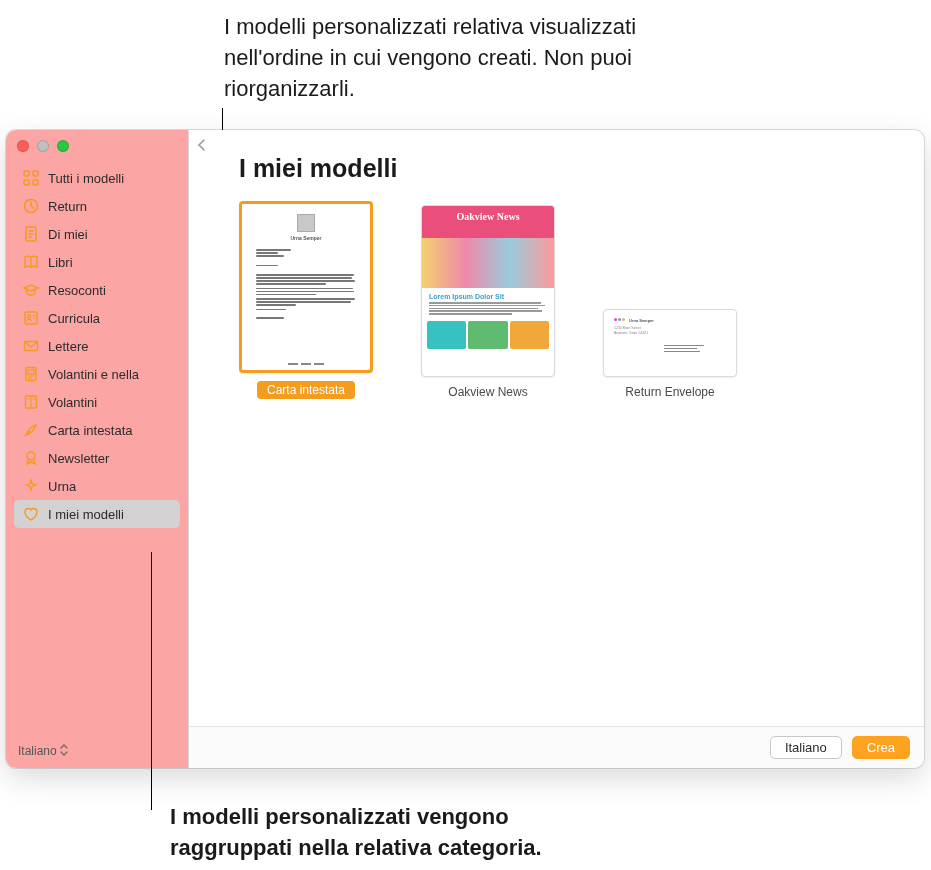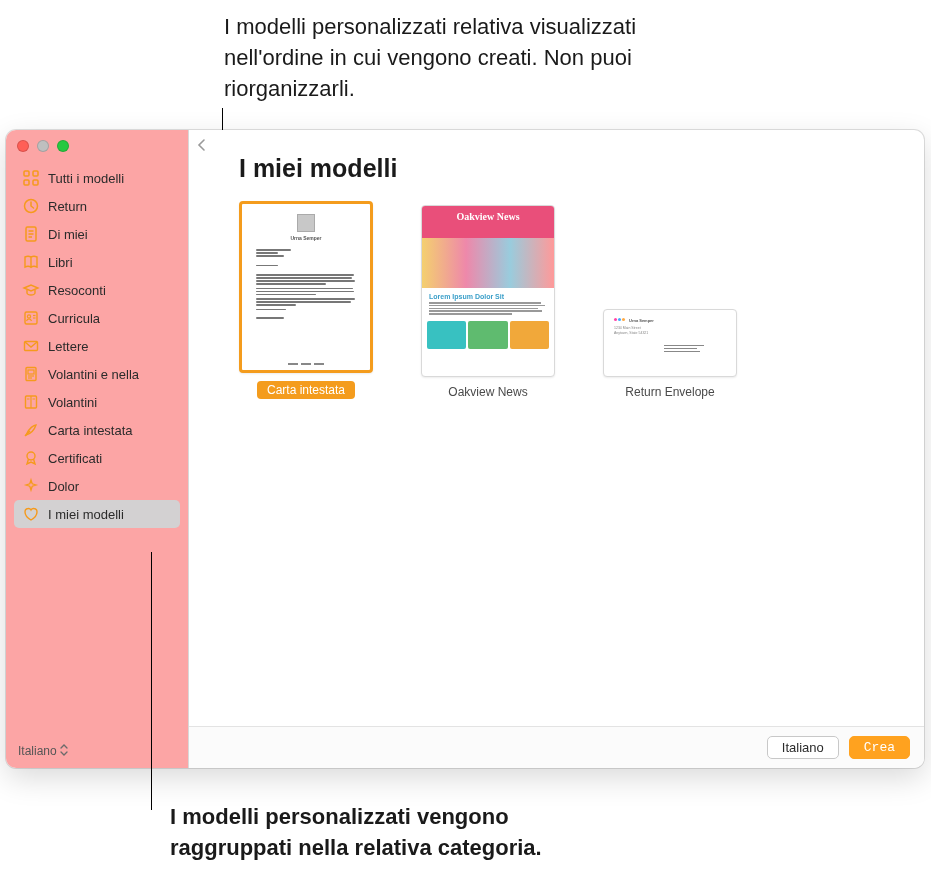--- a/index.html
+++ b/index.html
@@ -188,21 +188,20 @@
       border-radius: 5px;
       border: 1px solid #c8c8c8;
       background: #fff;
       color: #2b2b2b;
       cursor: default;
     }
     .btn.primary {
       background: #ffa21f;
       border-color: #ffa21f;
       color: #fff;
-      font-family: Liberation Mono, monospace;
     }
   </style>
 </head>
 <body>
 
 <div class="annotation annotation-top">I modelli personalizzati relativa visualizzati nell'ordine in cui vengono creati. Non puoi riorganizzarli.</div>
 <div class="callout-line-top"></div>
 
 <div class="window">
   <div class="sidebar">
@@ -325,30 +324,30 @@
         <span>Carta intestata</span>
       </div>
 
       <div class="sidebar-item">
         <span class="icon">
           <svg viewBox="0 0 18 18">
               <circle cx="9" cy="7" r="4" fill="none" stroke="#f59a1d" stroke-width="1.4"></circle>
               <path d="M6.5 10l-1.5 5 4-2 4 2-1.5-5" fill="none" stroke="#f59a1d" stroke-width="1.4"></path>
             </svg>
         </span>
-        <span>Certificati</span>
+        <span>Newsletter</span>
       </div>
 
       <div class="sidebar-item">
         <span class="icon">
           <svg viewBox="0 0 18 18">
               <path d="M9 3l1.2 3.8L14 8l-3.8 1.2L9 13l-1.2-3.8L4 8l3.8-1.2z" fill="none" stroke="#f59a1d" stroke-width="1.3"></path>
             </svg>
         </span>
-        <span>Dolor</span>
+        <span>Urna</span>
       </div>
 
       <div class="sidebar-item selected">
         <span class="icon">
           <svg viewBox="0 0 18 18">
               <path d="M9 15s-6-3.5-6-8c0-2 1.5-3.5 3.5-3.5 1.3 0 2.1.7 2.5 1.5.4-.8 1.2-1.5 2.5-1.5 2 0 3.5 1.5 3.5 3.5 0 4.5-6 8-6 8z" fill="none" stroke="#f59a1d" stroke-width="1.4"></path>
             </svg>
         </span>
         <span>I miei modelli</span>
       </div>

